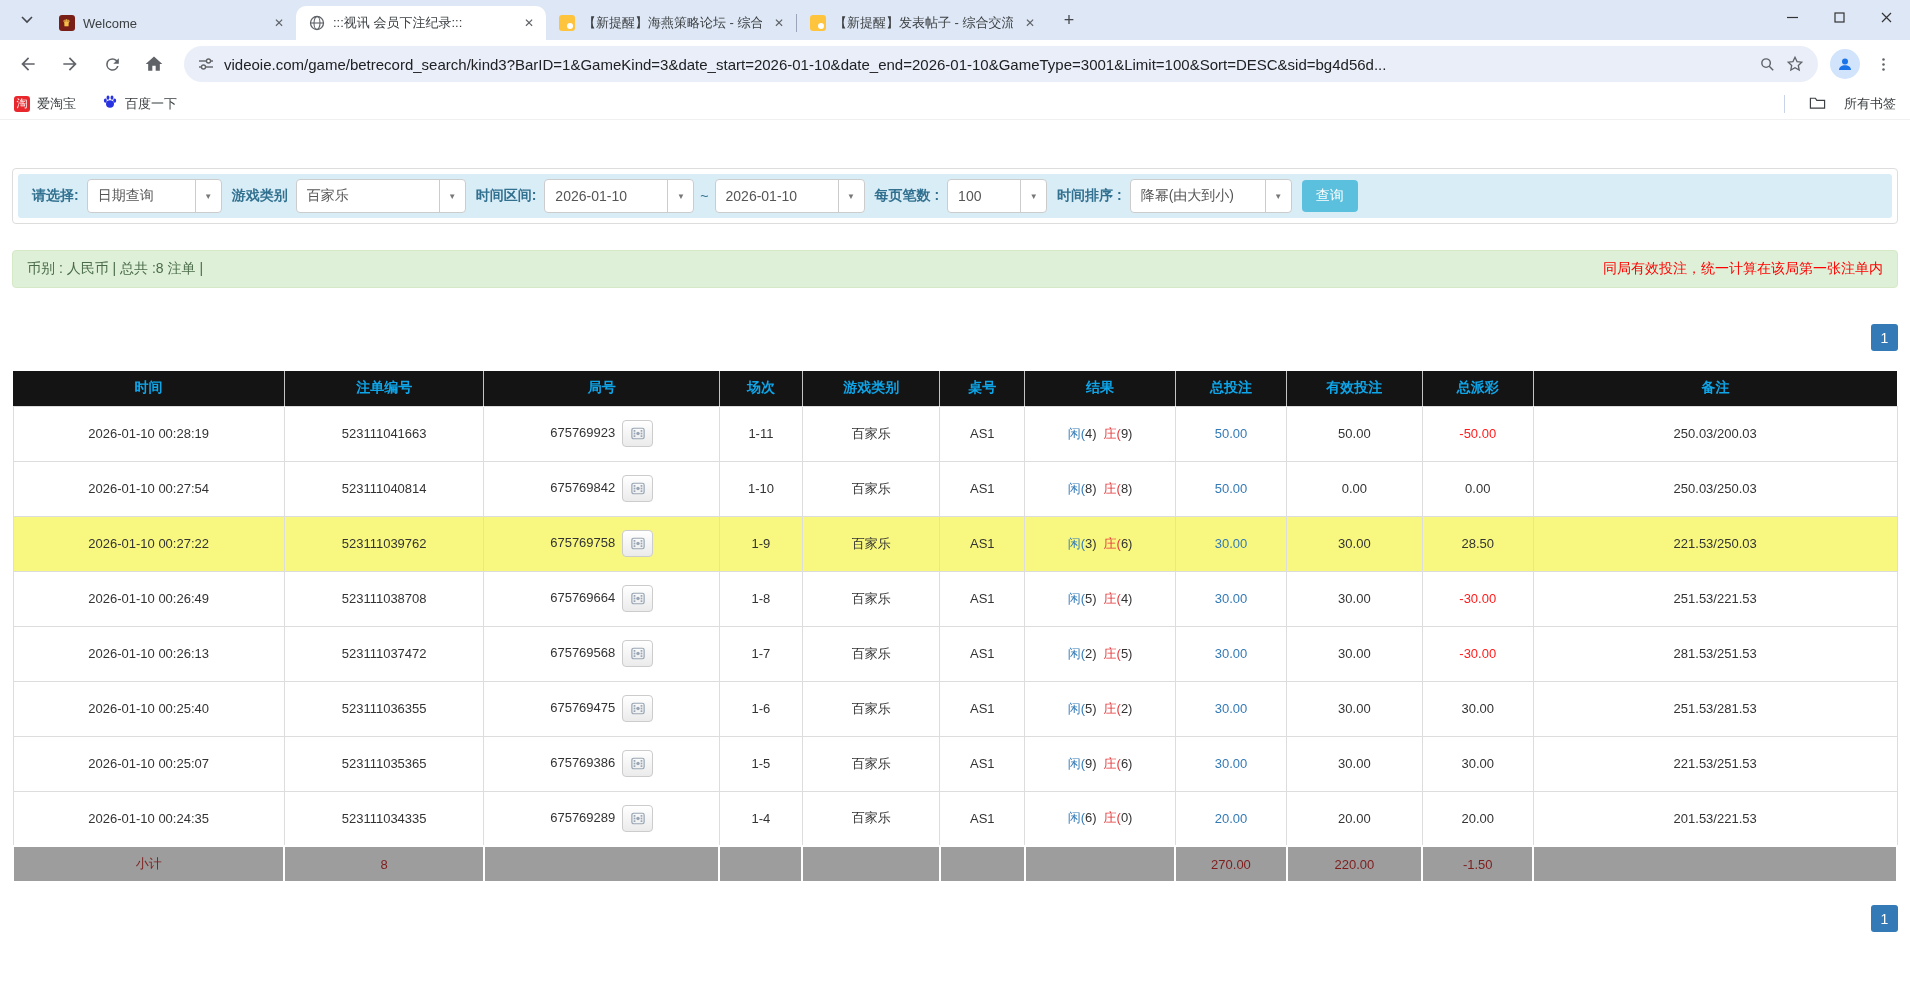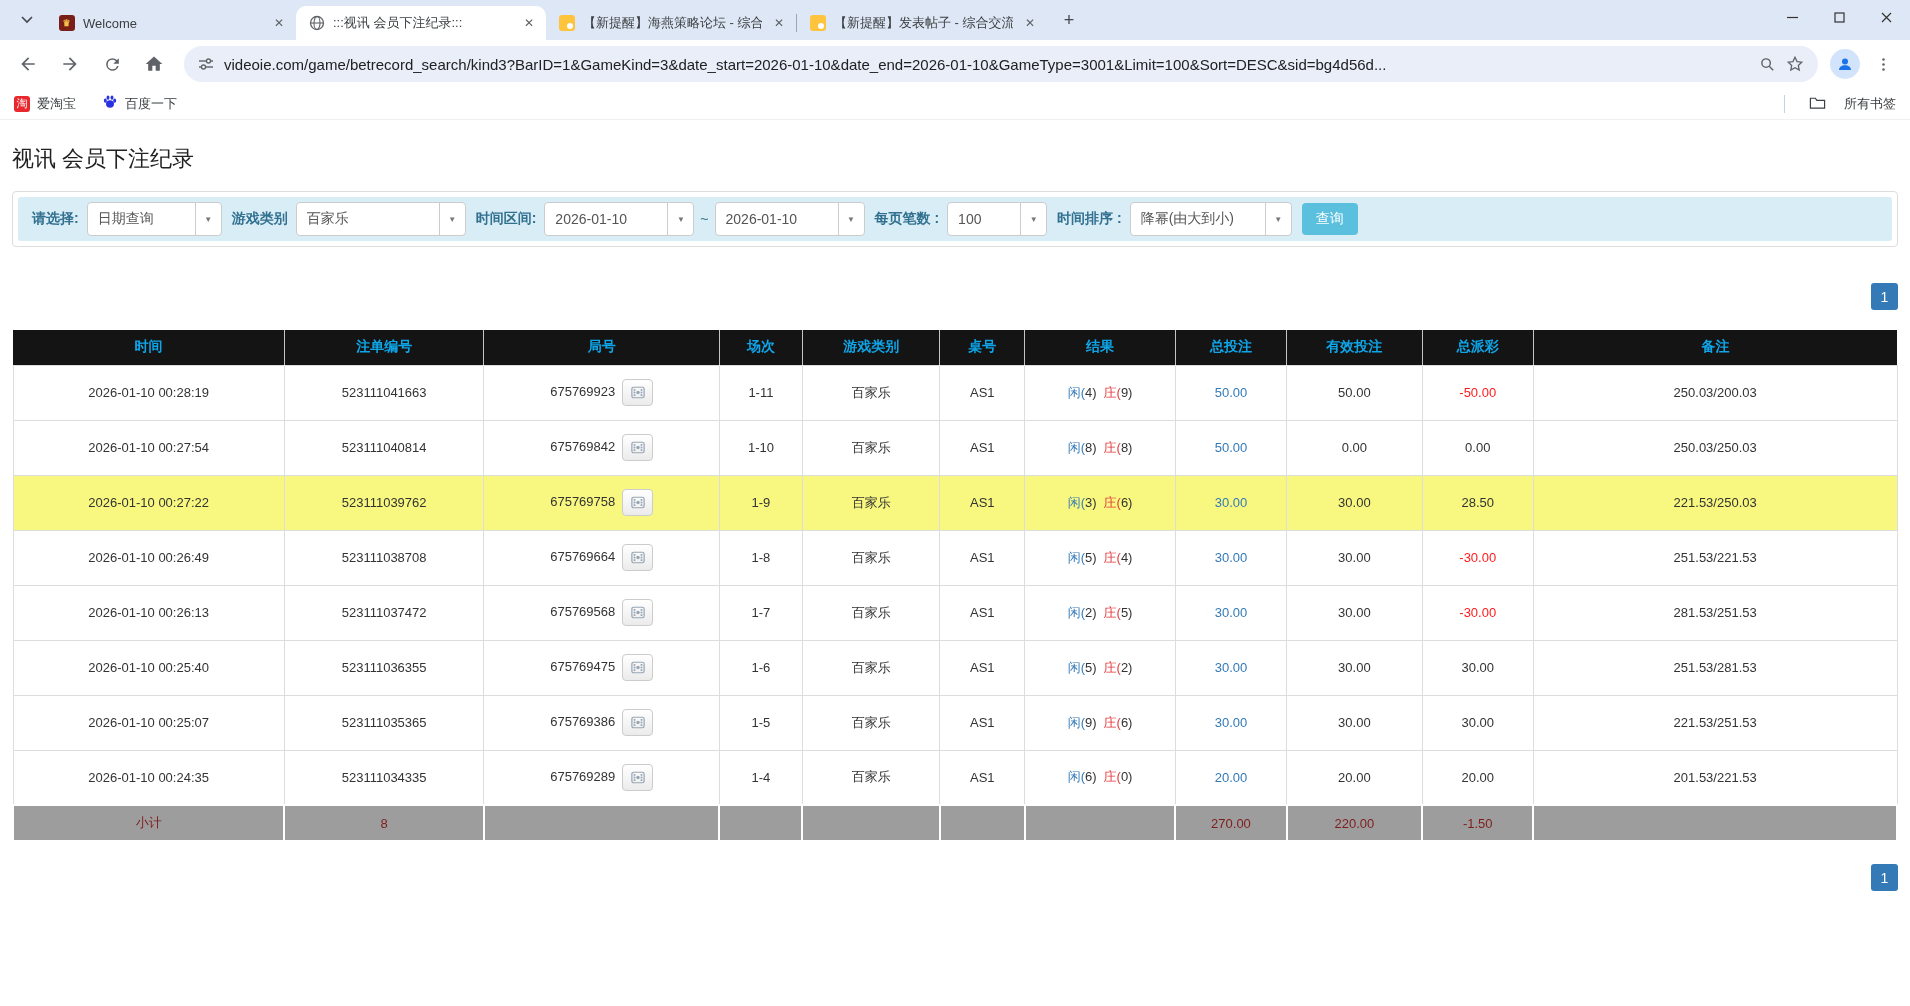--- a/index.html
+++ b/index.html
@@ -33,21 +33,21 @@
   .bookmarks-bar { height:32px; background:#fff; border-bottom:1px solid #f0f0f0; display:flex; align-items:center; padding:0 14px; font-size:13px; color:#3c4043; }
   .bookmark { display:flex; align-items:center; gap:7px; margin-right:26px; cursor:pointer; }
   .bm-fav-taobao { width:16px; height:16px; background:#e8282d; border-radius:3px; color:#fff; font-size:11px; display:flex; align-items:center; justify-content:center; }
   .bm-right { margin-left:auto; display:flex; align-items:center; gap:18px; cursor:pointer; }
   .bm-divider { width:1px; height:18px; background:#c8d3e8; margin-right:6px; }
 
   
   .page { height:885px; background:#fff; padding:0 12px; overflow:hidden; }
   .page-title { font-size:22px; font-weight:500; color:#222; padding-top:24px; height:54px; }
 
-  .filter-outer { border:1px solid #ddd; border-radius:4px; padding:5px; margin-top:17px; }
+  .filter-outer { border:1px solid #ddd; border-radius:4px; padding:5px; margin-top:48px; }
   .filter-inner { background:#d9edf7; border-radius:3px; height:44px; display:flex; align-items:center; padding:0 12px; font-size:14px; }
   .flabel { color:#31708f; font-weight:bold; margin:0 8px 0 10px; white-space:nowrap; }
   .flabel:first-child { margin-left:2px; }
   .select { background:#fff; border:1px solid #ccc; border-radius:4px; height:34px; display:flex; align-items:stretch; font-size:14px; color:#555; cursor:pointer; flex:none; }
   .select .val { flex:1; display:flex; align-items:center; padding:9px 10px; white-space:nowrap; overflow:hidden; }
   .select .caret { width:26px; border-left:1px solid #ccc; display:flex; align-items:center; justify-content:center; color:#777; font-size:8px; }
   .w135{width:135px} .w170{width:170px} .w150{width:150px} .w100{width:100px} .w160{width:162px}
   .tilde { color:#31708f; margin:0 6px; }
   .btn-search { background:#5bc0de; color:#fff; border:none; border-radius:4px; height:32px; padding:0 14px; font-size:14px; margin-left:10px; cursor:pointer; }
 
@@ -224,21 +224,20 @@
     <span>
       <svg width="17" height="15" viewBox="0 0 24 20" fill="none" stroke="#3c4043" stroke-width="1.7">
           <path d="M2 4h7l2 3h11v11H2z"></path>
         </svg>
     </span>
     <span>所有书签</span>
   </div>
 </div>
 
 <div class="page">
-  <div class="page-title">视讯 会员下注纪录</div>
 
   <div class="filter-outer">
     <div class="filter-inner">
       <span class="flabel">请选择:</span>
       <div class="select w135">
         <span class="val">日期查询</span>
         <span class="caret">▼</span>
       </div>
 
       <span class="flabel">游戏类别</span>
@@ -267,20 +266,24 @@
       <span class="flabel">时间排序 :</span>
       <div class="select w160">
         <span class="val">降幂(由大到小)</span>
         <span class="caret">▼</span>
       </div>
 
       <button class="btn-search">查询</button>
     </div>
   </div>
 
+  <div class="summary-bar">
+    <span>币别 : 人民币 | 总共 :8 注单 |</span>
+    <span class="summary-right">同局有效投注，统一计算在该局第一张注单内</span>
+  </div>
 
   <div class="pag-row pag-top">
     <div class="pg-btn">1</div>
   </div>
 
   <table class="bets">
     <colgroup>
       <col style="width:14.4%">
         <col style="width:10.6%">
         <col style="width:12.5%">

